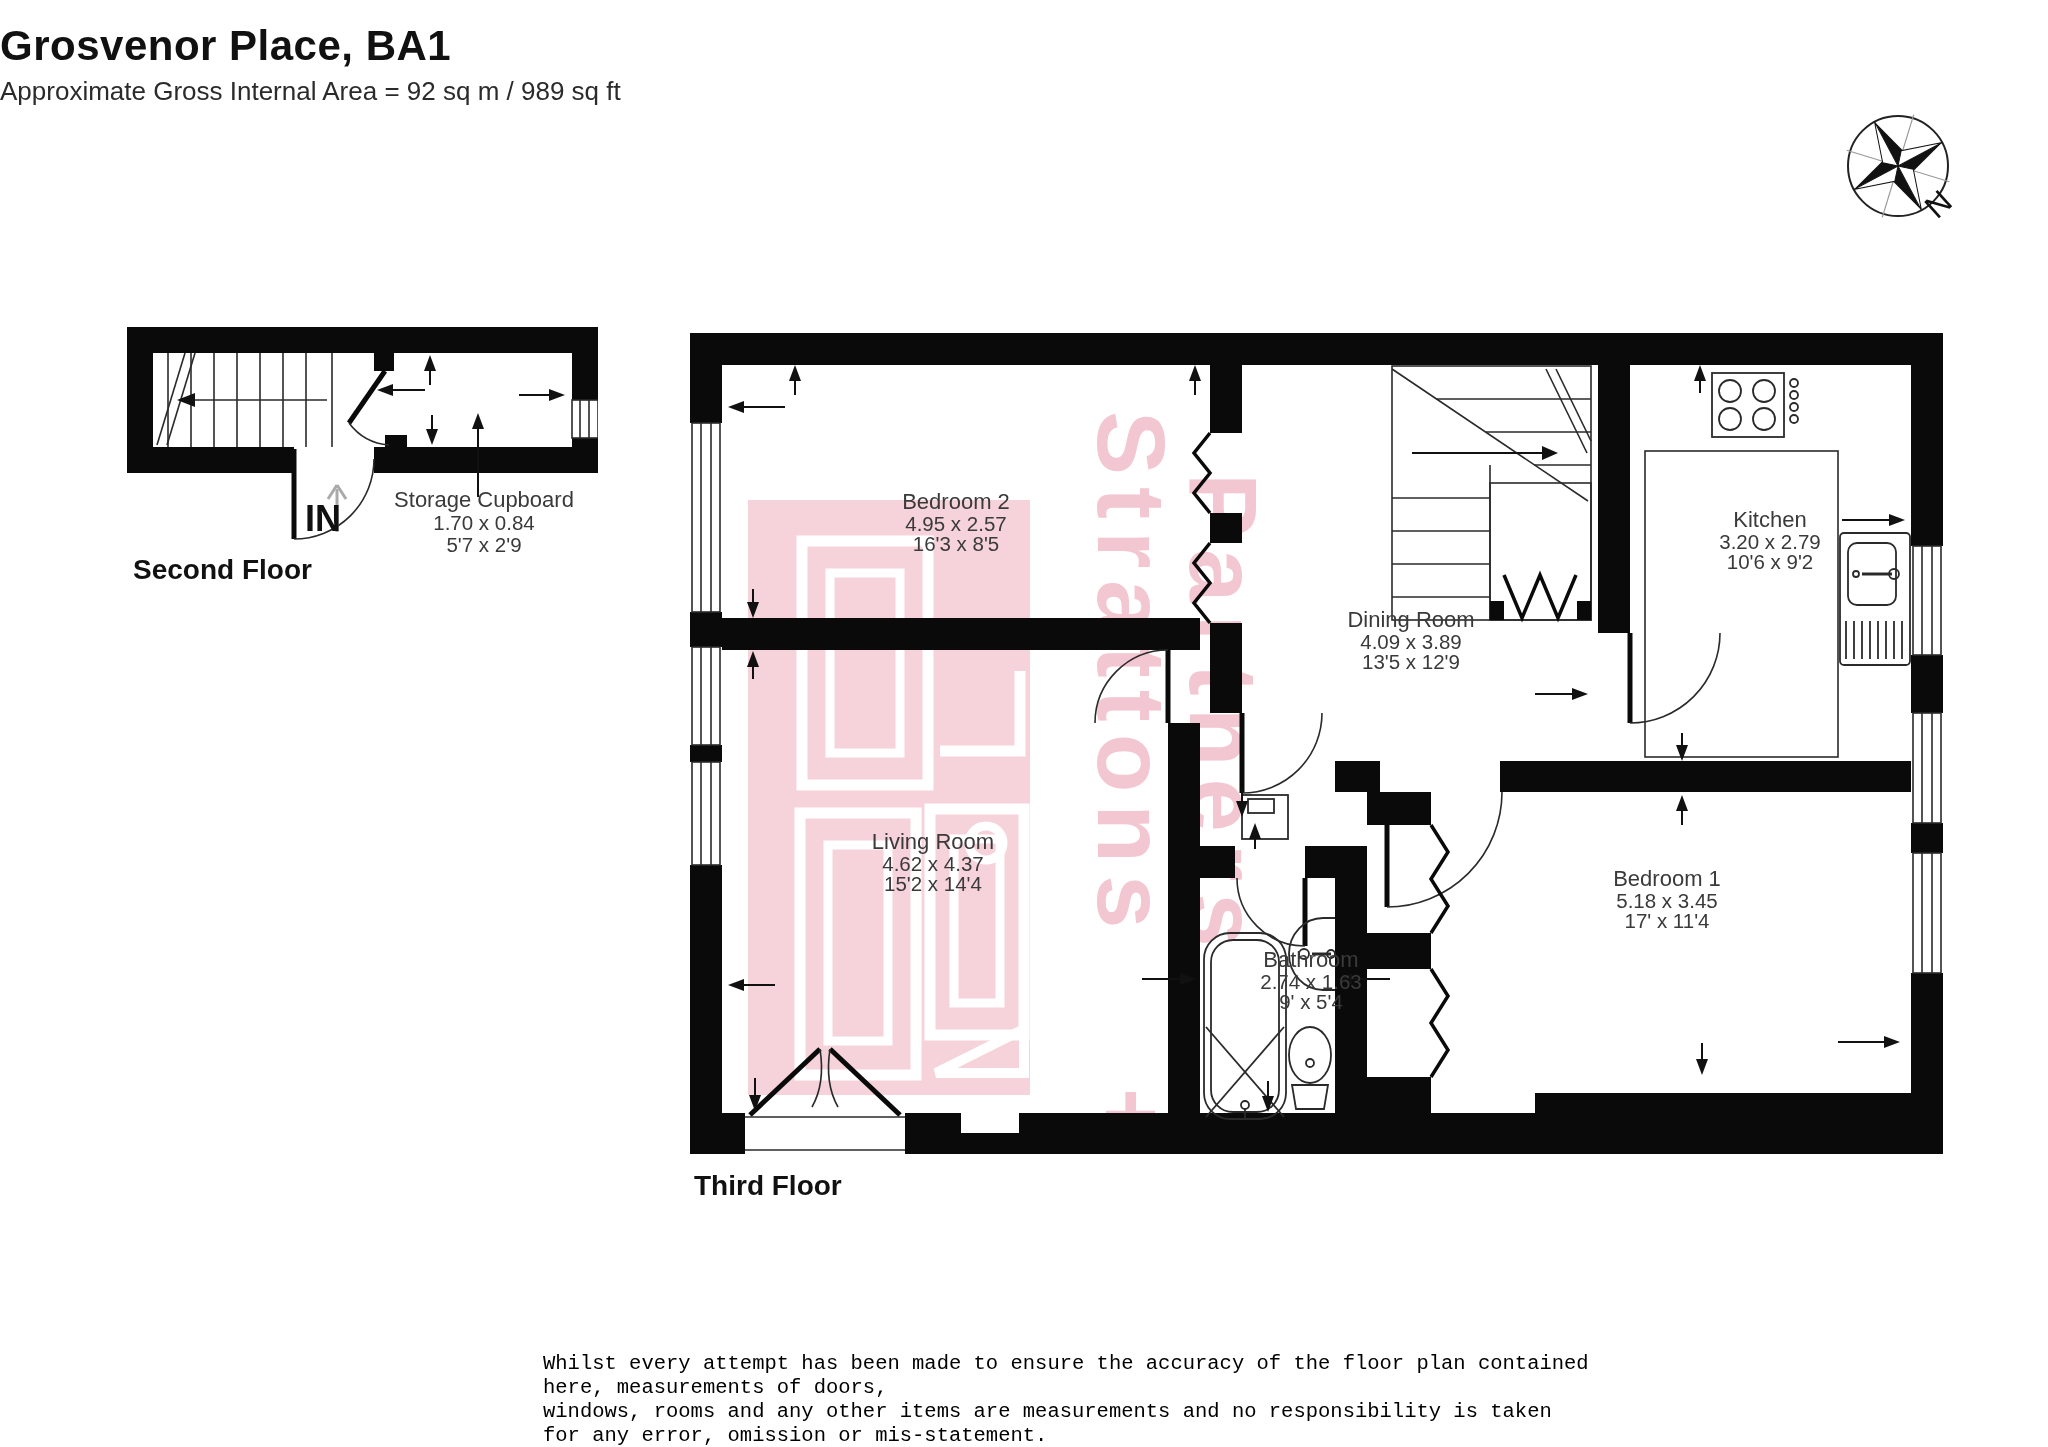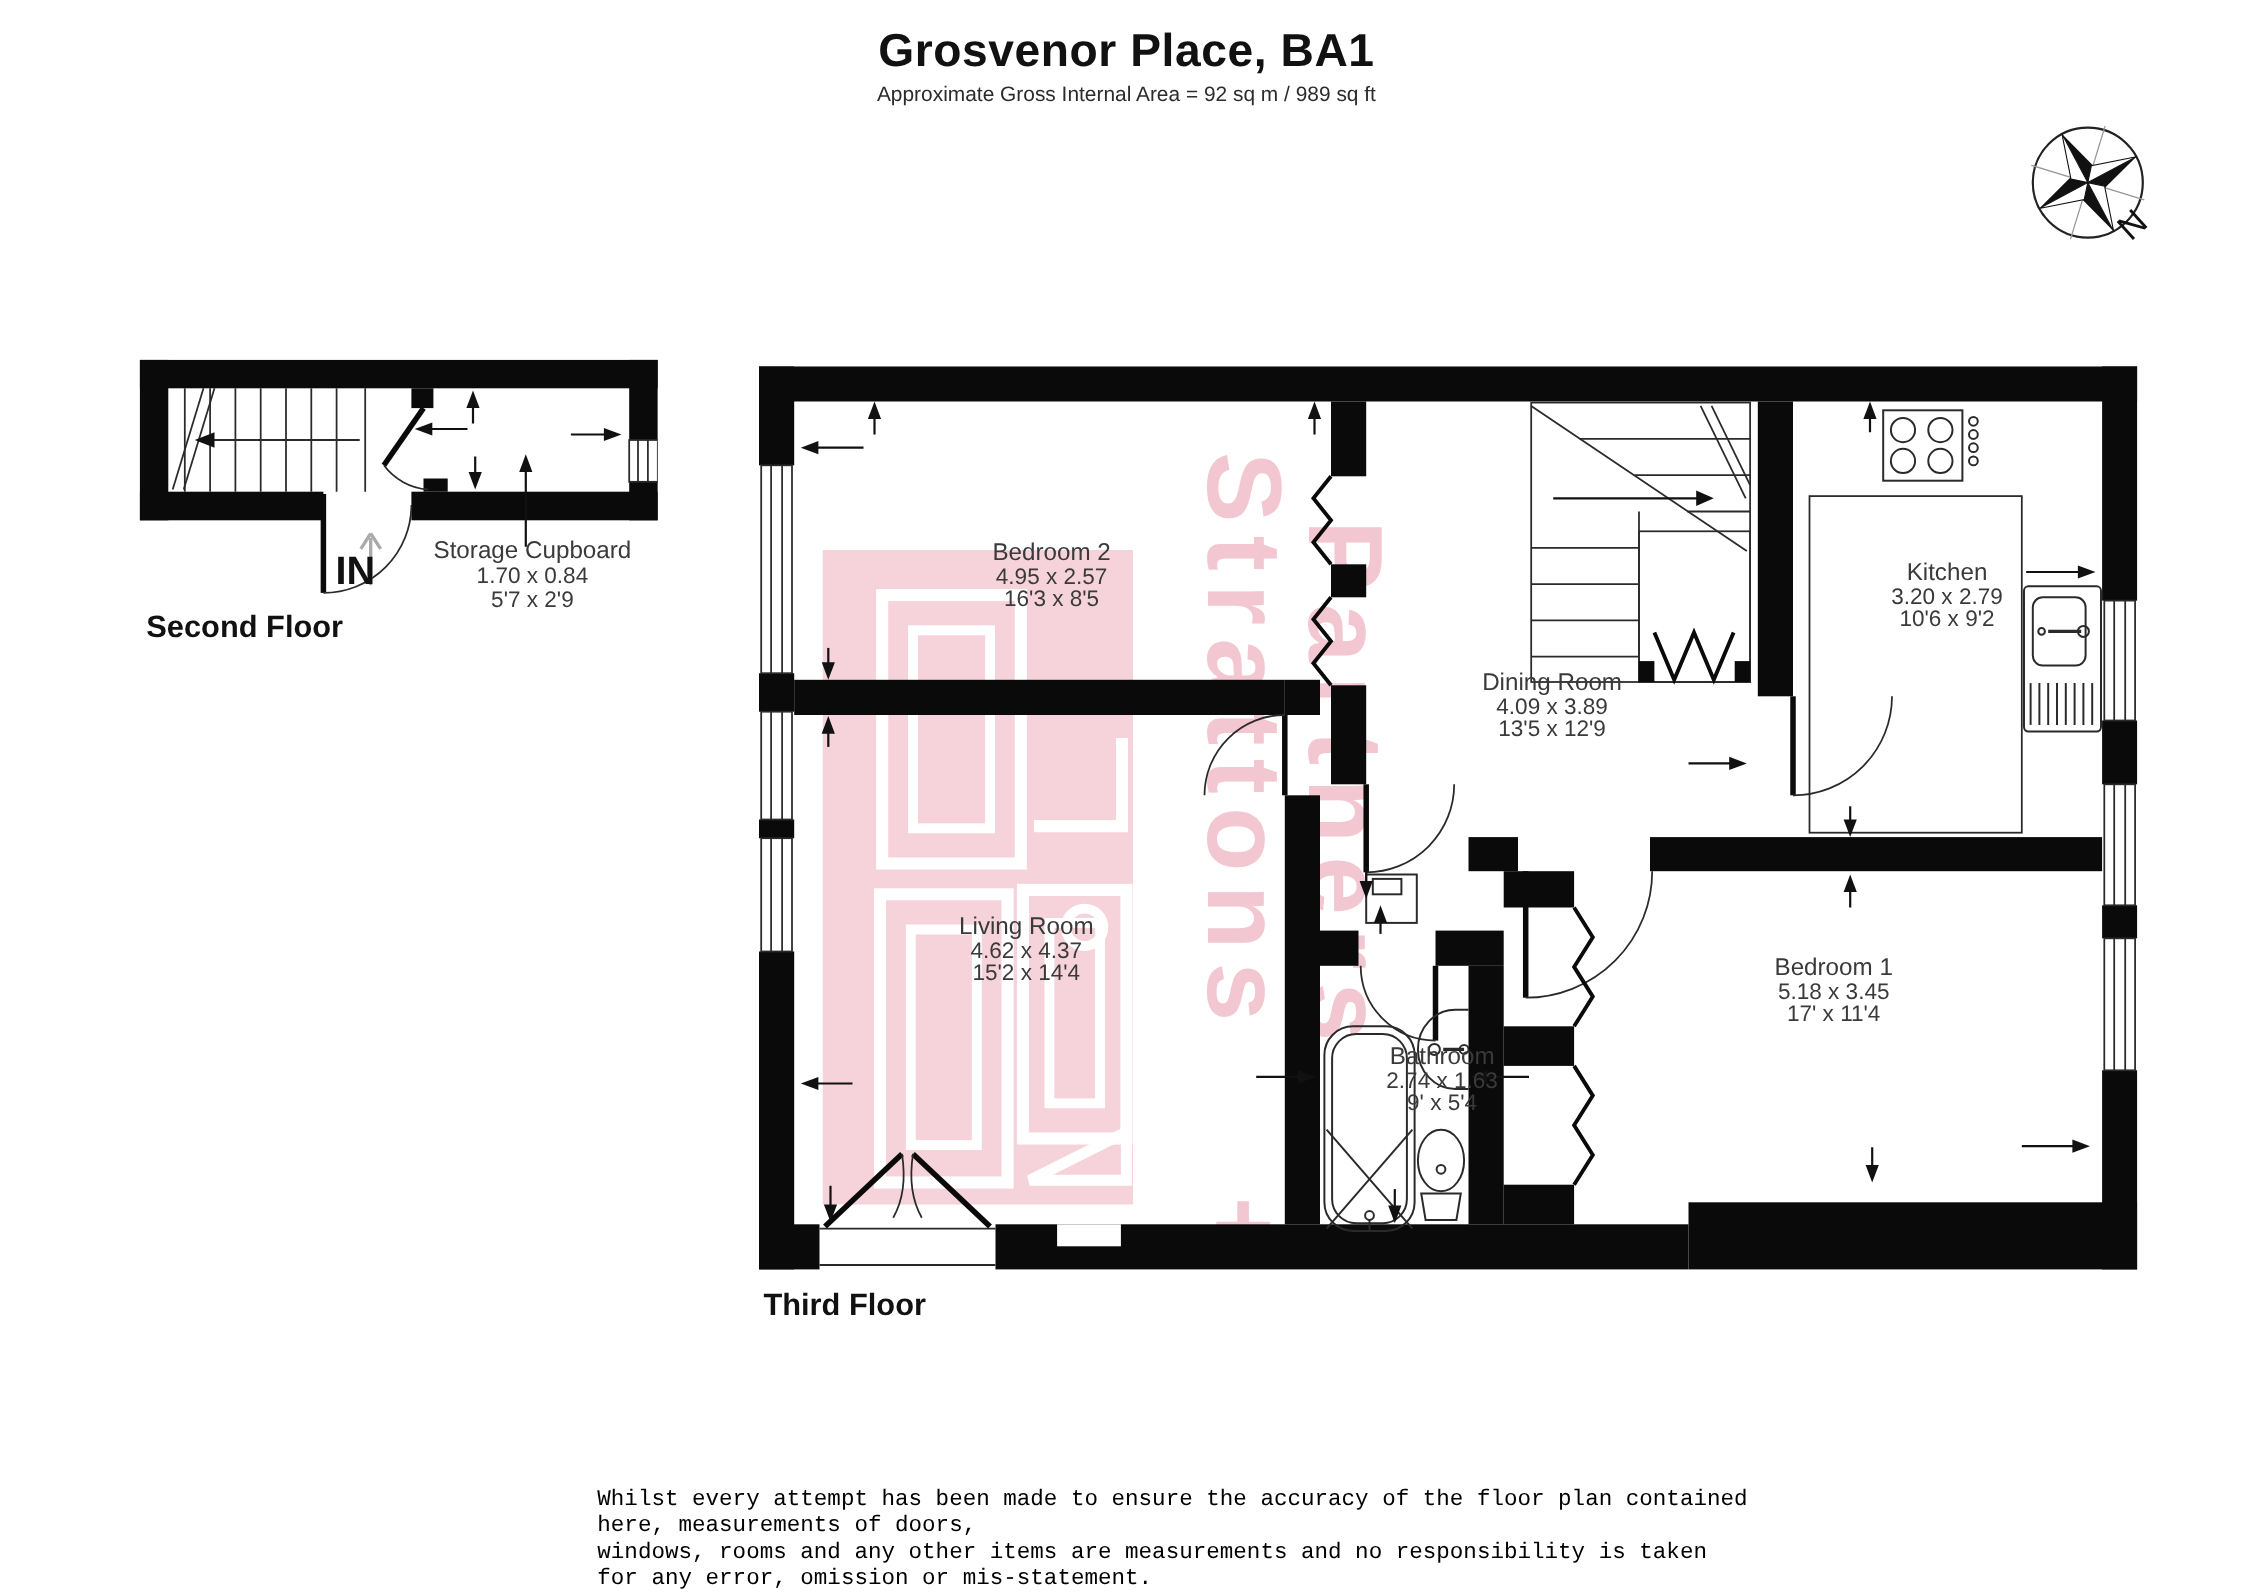--- a/index.html
+++ b/index.html
@@ -1,20 +1,20 @@
 <!DOCTYPE html>
 <html><head>
 <meta charset="utf-8">
 <style>
   html,body{margin:0;padding:0;background:#ffffff;}
   #canvas{position:relative;width:2048px;height:1447px;background:#ffffff;overflow:hidden;
           font-family:"Liberation Sans", sans-serif;}
-  .hdr{position:absolute;left:0;width:2048px;text-align:center;color:#111;}
+  .hdr{position:absolute;left:0;width:2048px;color:#111;}
   #title{top:22px;font-size:42px;font-weight:700;letter-spacing:0.5px;}
-  #subtitle{top:76px;font-size:19px;font-weight:400;color:#2b2b2b;}
+  #subtitle{top:76px;font-size:26px;font-weight:400;color:#2b2b2b;}
   #footer{position:absolute;left:543px;top:1352px;width:1050px;color:#000000;
           font-size:20.5px;line-height:1.17;font-family:Liberation Mono, monospace;}
   svg text{font-family:"Liberation Sans", sans-serif;}
   .roomname,.roomdim{fill:#3a3a3a;}
   .roomname{font-size:22px;}
   .roomdim{font-size:20.5px;}
   .floorlabel{fill:#111;font-size:28px;font-weight:700;}
   .wm{fill:#f3c7d1;font-weight:700;font-size:96px;letter-spacing:12px;}
   .thin{stroke:#222;stroke-width:2;fill:none;}
   .thin15{stroke:#2a2a2a;stroke-width:1.6;fill:none;}

